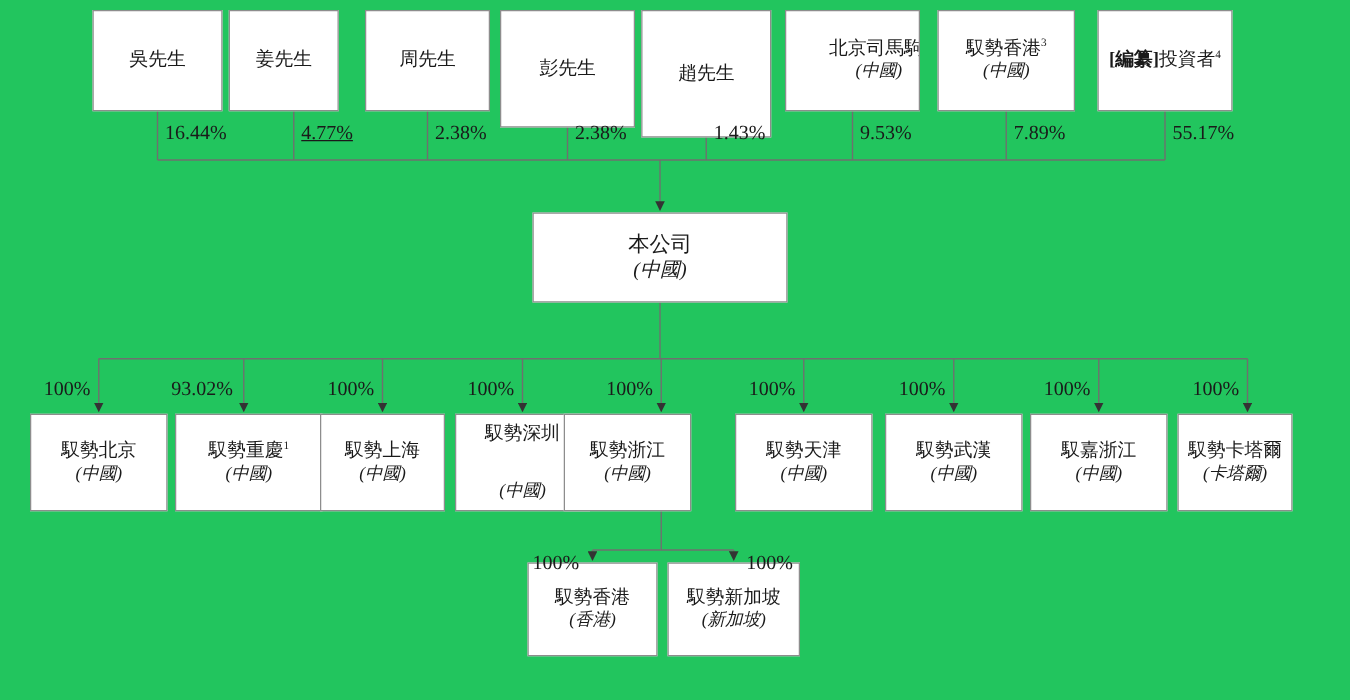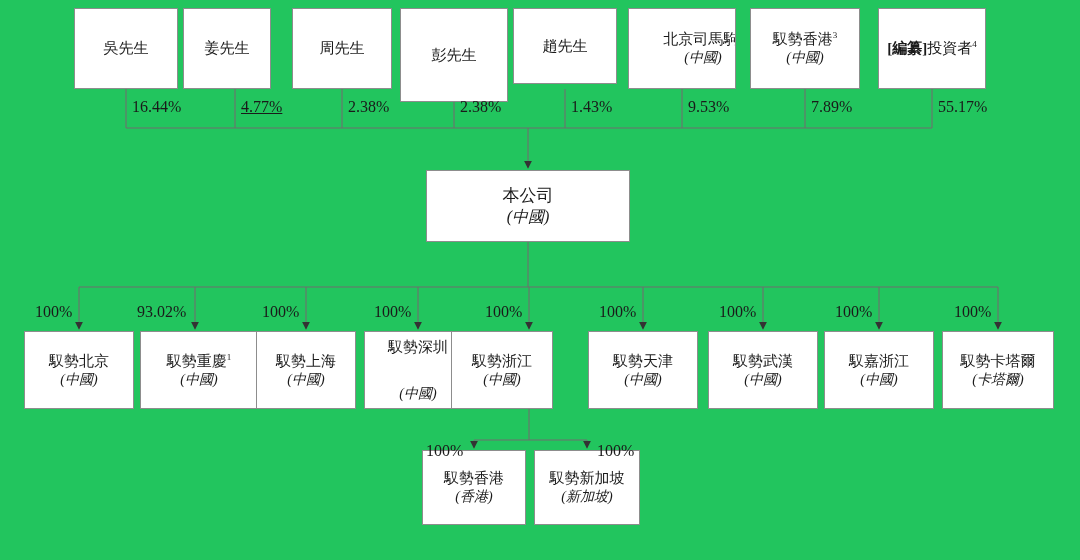--- a/index.html
+++ b/index.html
@@ -111,21 +111,21 @@
       </div>
       <div class="node-box" style="left: 183px; top: 8px; width: 88px; height: 81px;">
         <div class="node-name"><span>姜先生</span></div>
       </div>
       <div class="node-box" style="left: 292px; top: 8px; width: 100px; height: 81px;">
         <div class="node-name"><span>周先生</span></div>
       </div>
       <div class="node-box" style="left: 400px; top: 8px; width: 108px; height: 94px;">
         <div class="node-name"><span>彭先生</span></div>
       </div>
-      <div class="node-box" style="left: 513px; top: 8px; width: 104px; height: 76px;">
+      <div class="node-box" style="left: 513px; top: 8px; width: 104px; height: 102px;">
         <div class="node-name"><span>趙先生</span></div>
       </div>
       <div class="node-box" style="left: 628px; top: 8px; width: 108px; height: 81px; padding-left: 42px;">
         <div class="node-name"><span>北京司馬駒</span><span class="sup">2</span></div>
         <div class="node-region">(中國)</div>
       </div>
       <div class="node-box" style="left: 750px; top: 8px; width: 110px; height: 81px;">
         <div class="node-name"><span>馭勢香港</span><span class="sup">3</span></div>
         <div class="node-region">(中國)</div>
       </div>
@@ -161,21 +161,21 @@
         <div class="node-region">(中國)</div>
       </div>
       <div class="node-box" style="left: 708px; top: 331px; width: 110px; height: 78px;">
         <div class="node-name"><span>馭勢武漢</span></div>
         <div class="node-region">(中國)</div>
       </div>
       <div class="node-box" style="left: 824px; top: 331px; width: 110px; height: 78px;">
         <div class="node-name"><span>馭嘉浙江</span></div>
         <div class="node-region">(中國)</div>
       </div>
-      <div class="node-box" style="left: 942px; top: 331px; width: 112px; height: 78px;">
+      <div class="node-box" style="left: 942px; top: 331px; width: 92px; height: 78px;">
         <div class="node-name"><span>馭勢卡塔爾</span></div>
         <div class="node-region">(卡塔爾)</div>
       </div>
       <div class="node-box" style="left: 422px; top: 450px; width: 104px; height: 75px;">
         <div class="node-name"><span>馭勢香港</span></div>
         <div class="node-region">(香港)</div>
       </div>
       <div class="node-box" style="left: 534px; top: 450px; width: 106px; height: 75px;">
         <div class="node-name"><span>馭勢新加坡</span></div>
         <div class="node-region">(新加坡)</div>

